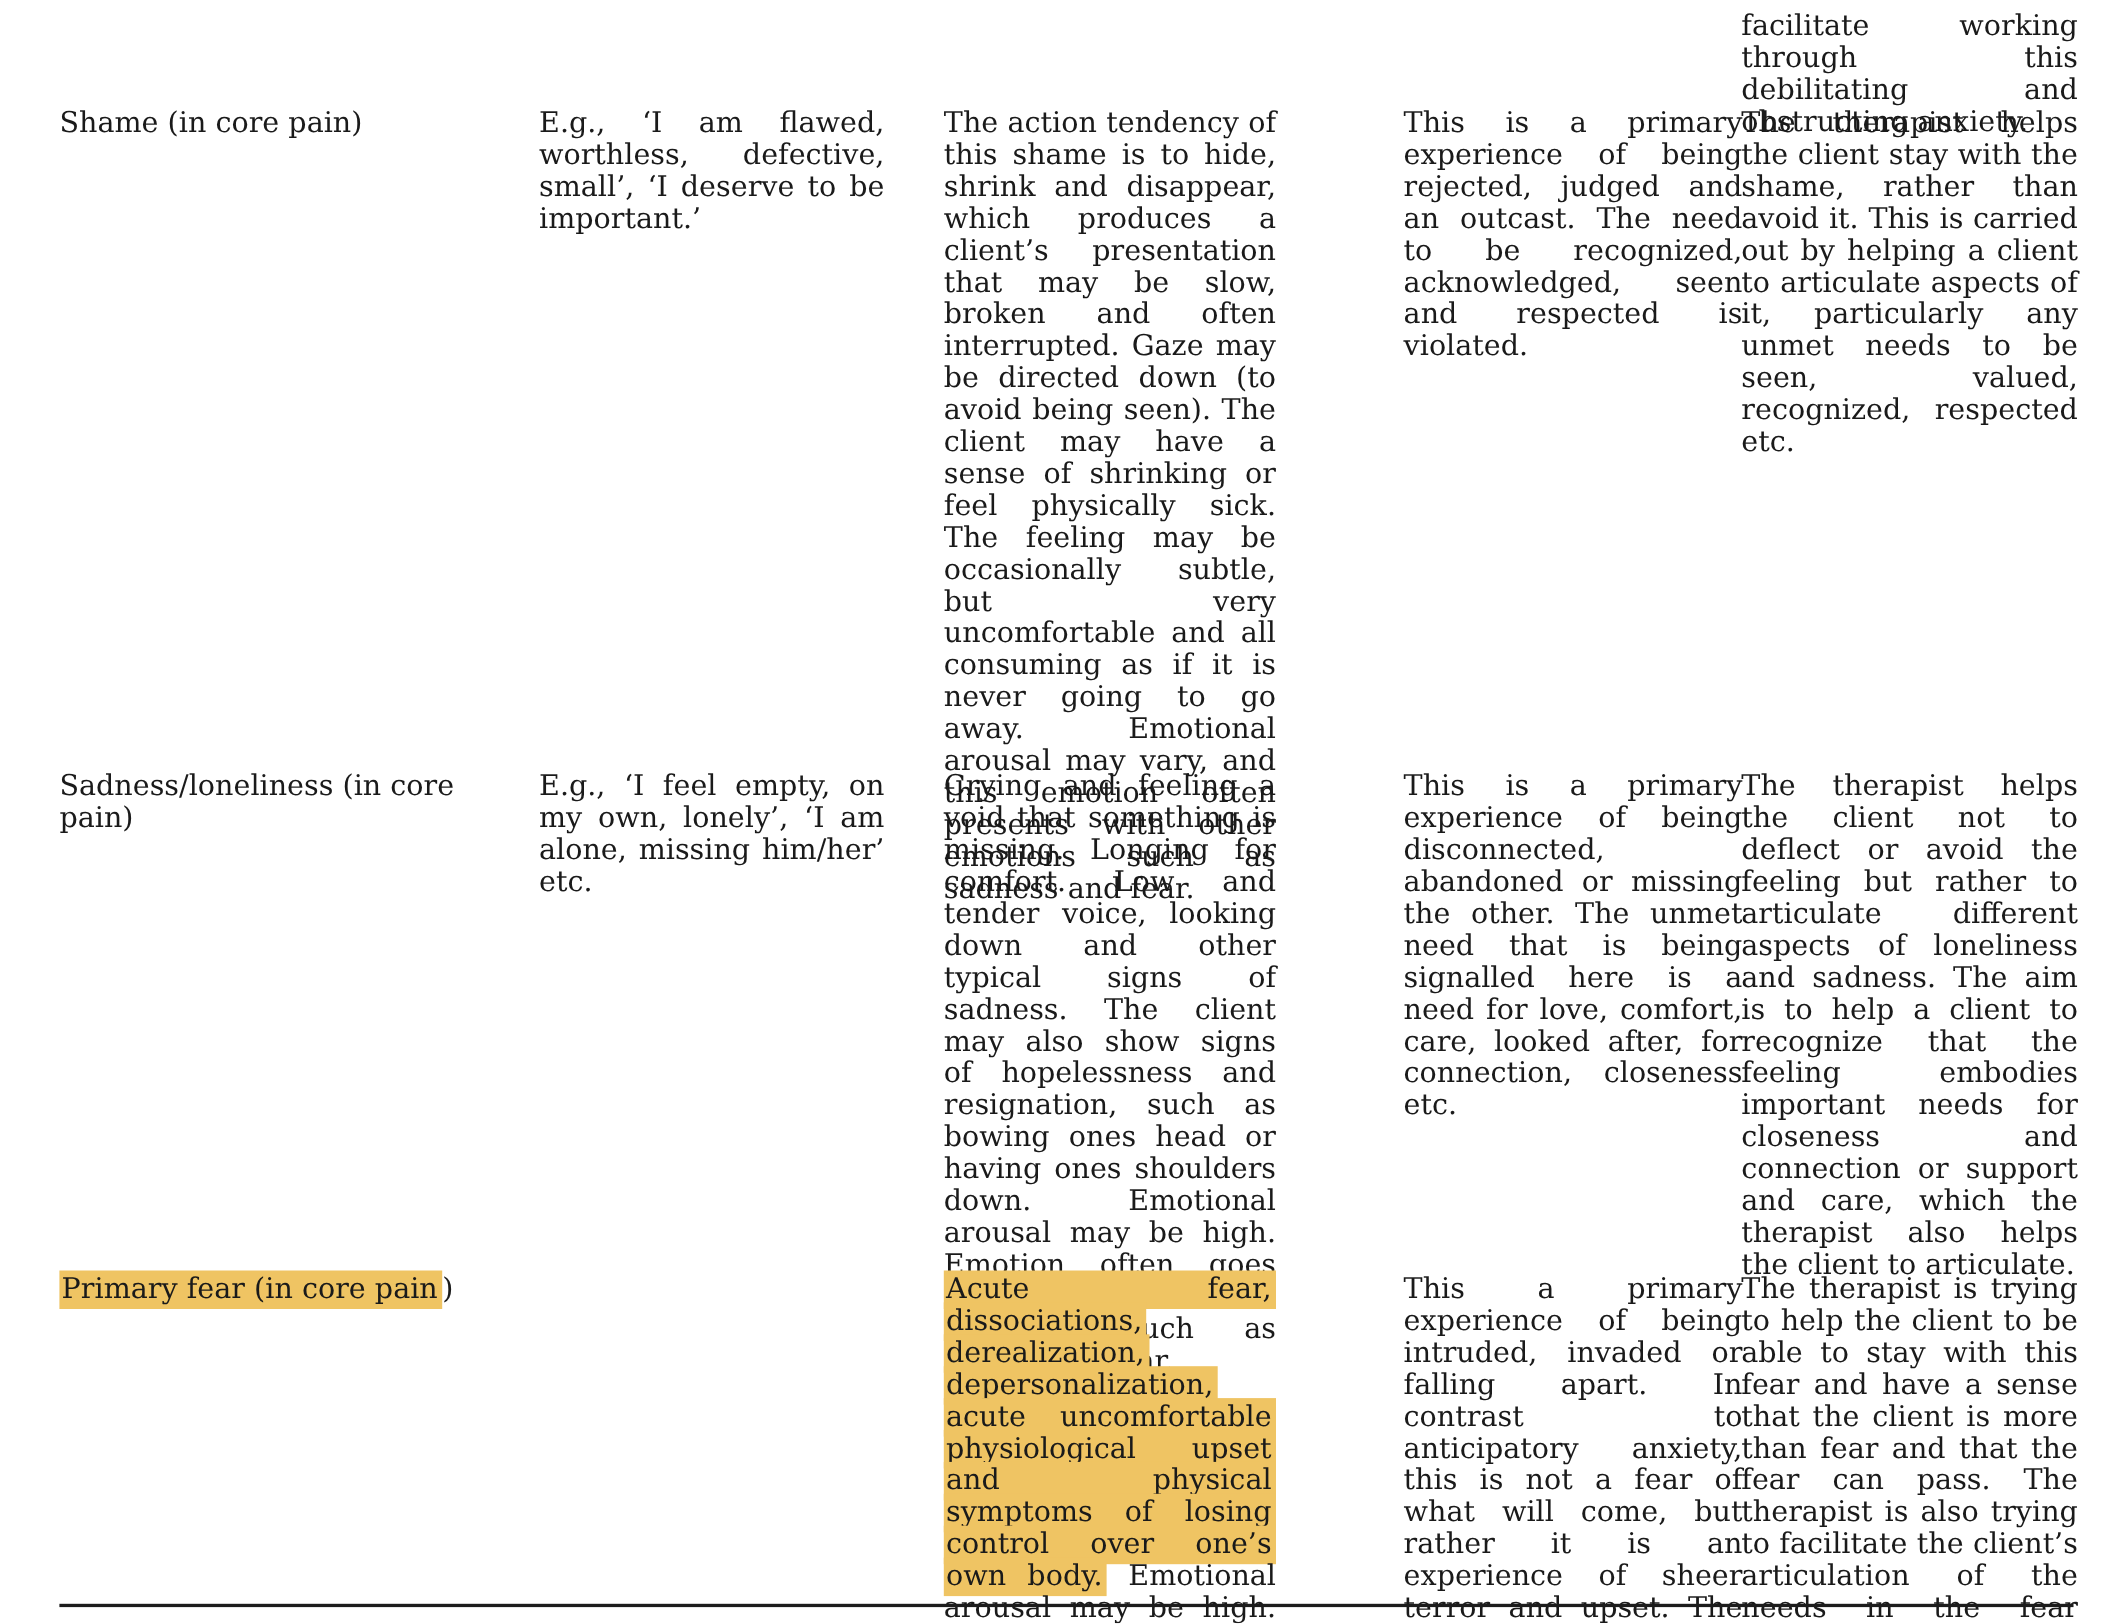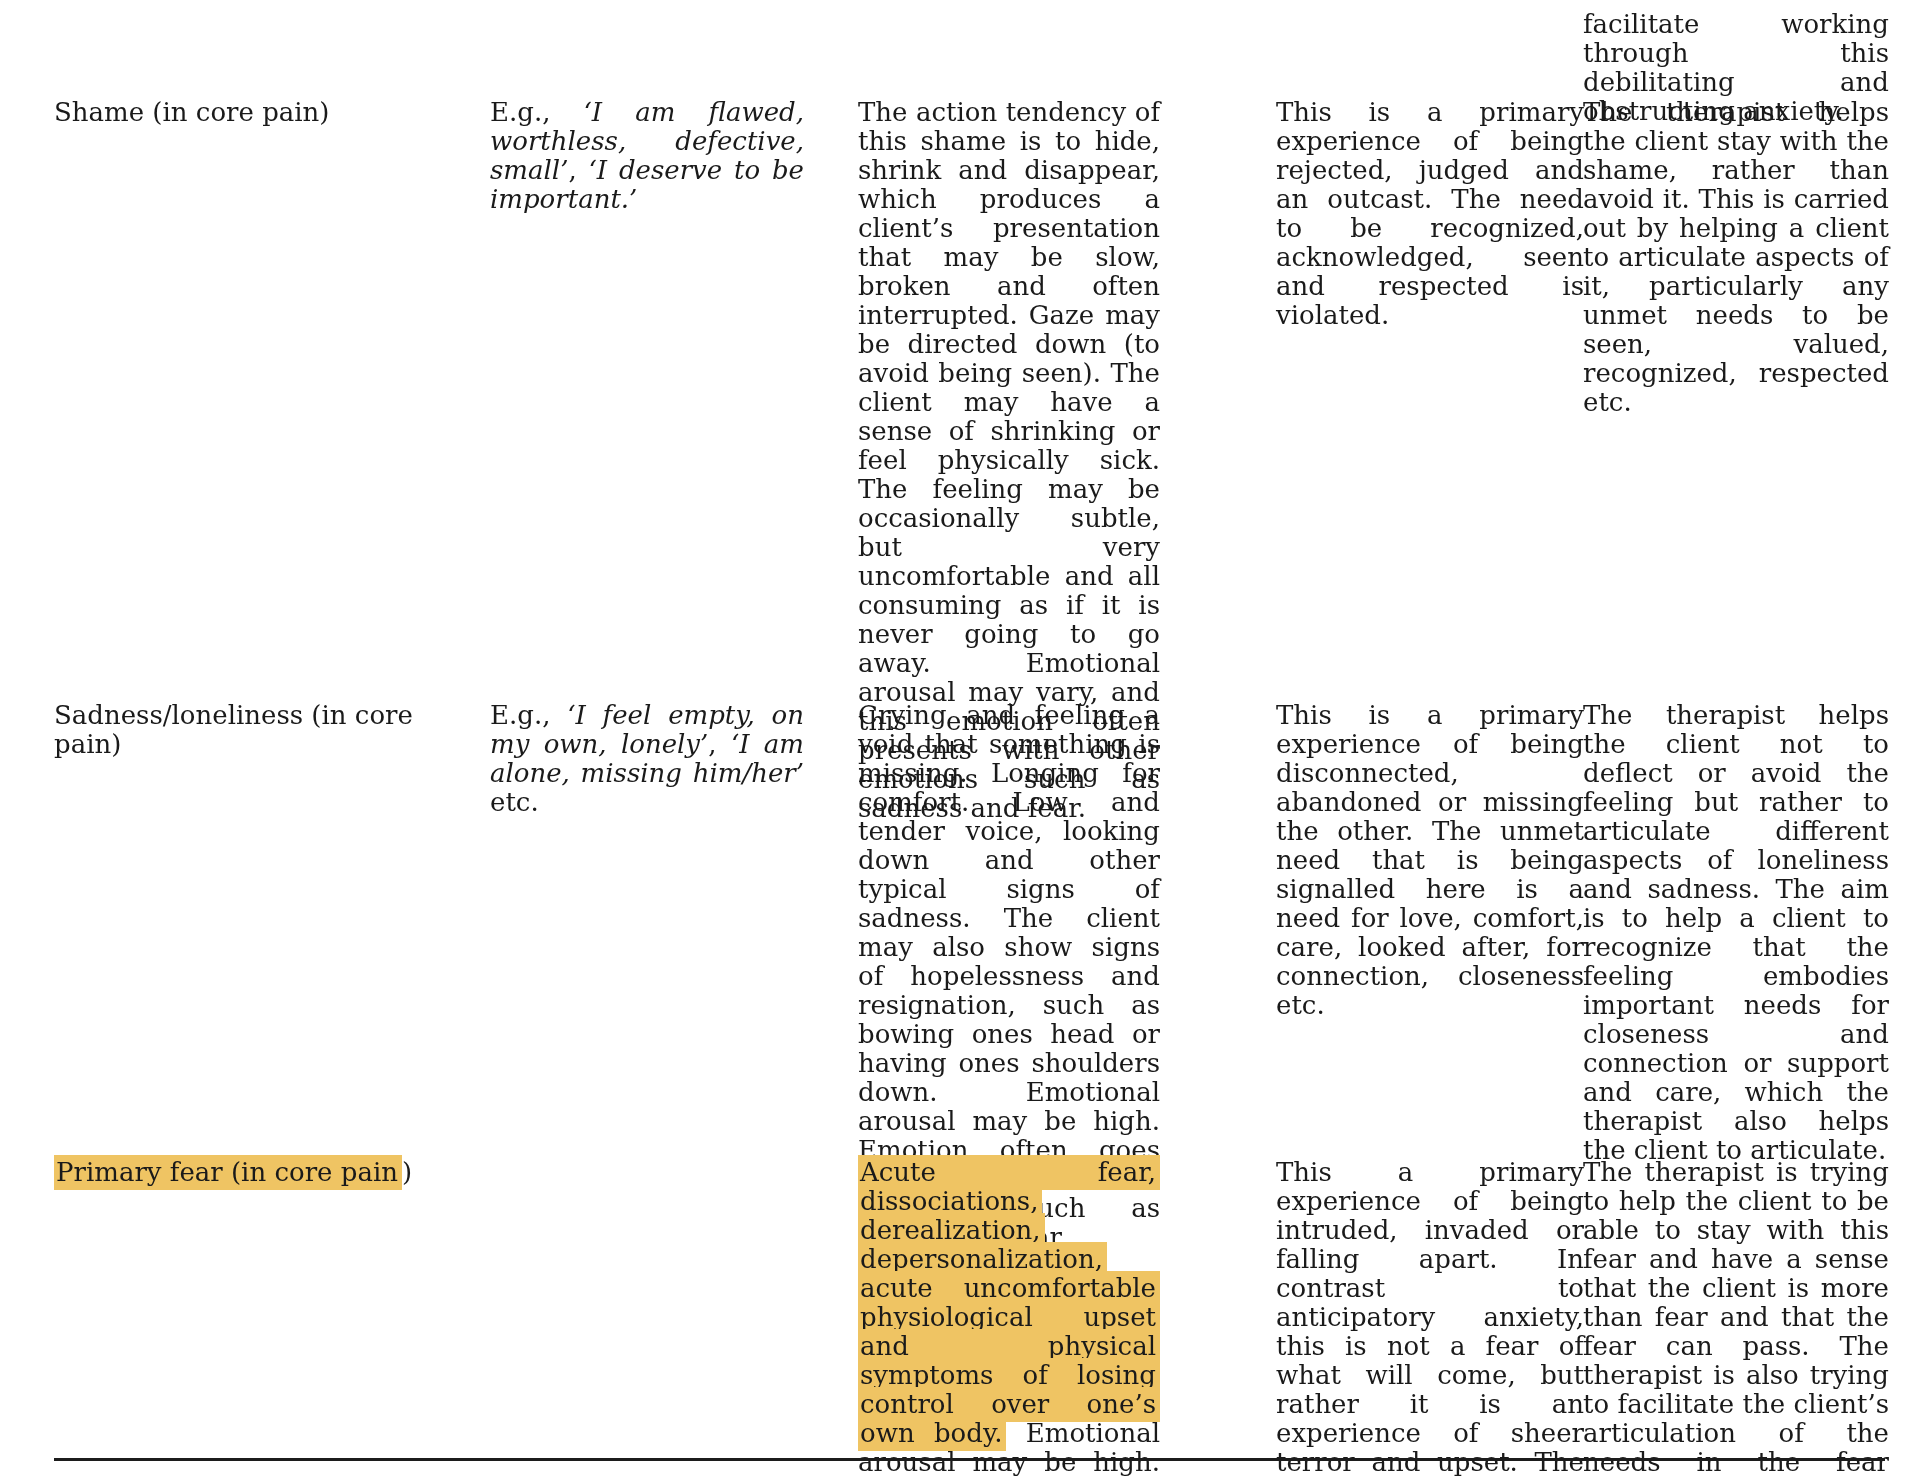--- a/index.html
+++ b/index.html
@@ -24,21 +24,21 @@
   .c3 { left: 858px;  width: 302px; }
   .c4 { left: 1276px; width: 308px; }
   .c5 { left: 1583px; width: 306px; }
   
   .r0 { top: 10px; }
   .r1 { top: 98px; }
   .r2 { top: 701px; }
   .r3 { top: 1158px; }
 
   .seg-normal { font-style: normal; }
-  .seg-italic { font-style: italic; }
+  .seg-italic { }
   .seg-highlight {
     background: #efc463;
     padding: 2px 4px 3px 2px;
     -webkit-box-decoration-break: clone;
     box-decoration-break: clone;
   }
   .bottom-rule {
     position: absolute;
     left: 54px;
     top: 1458px;

